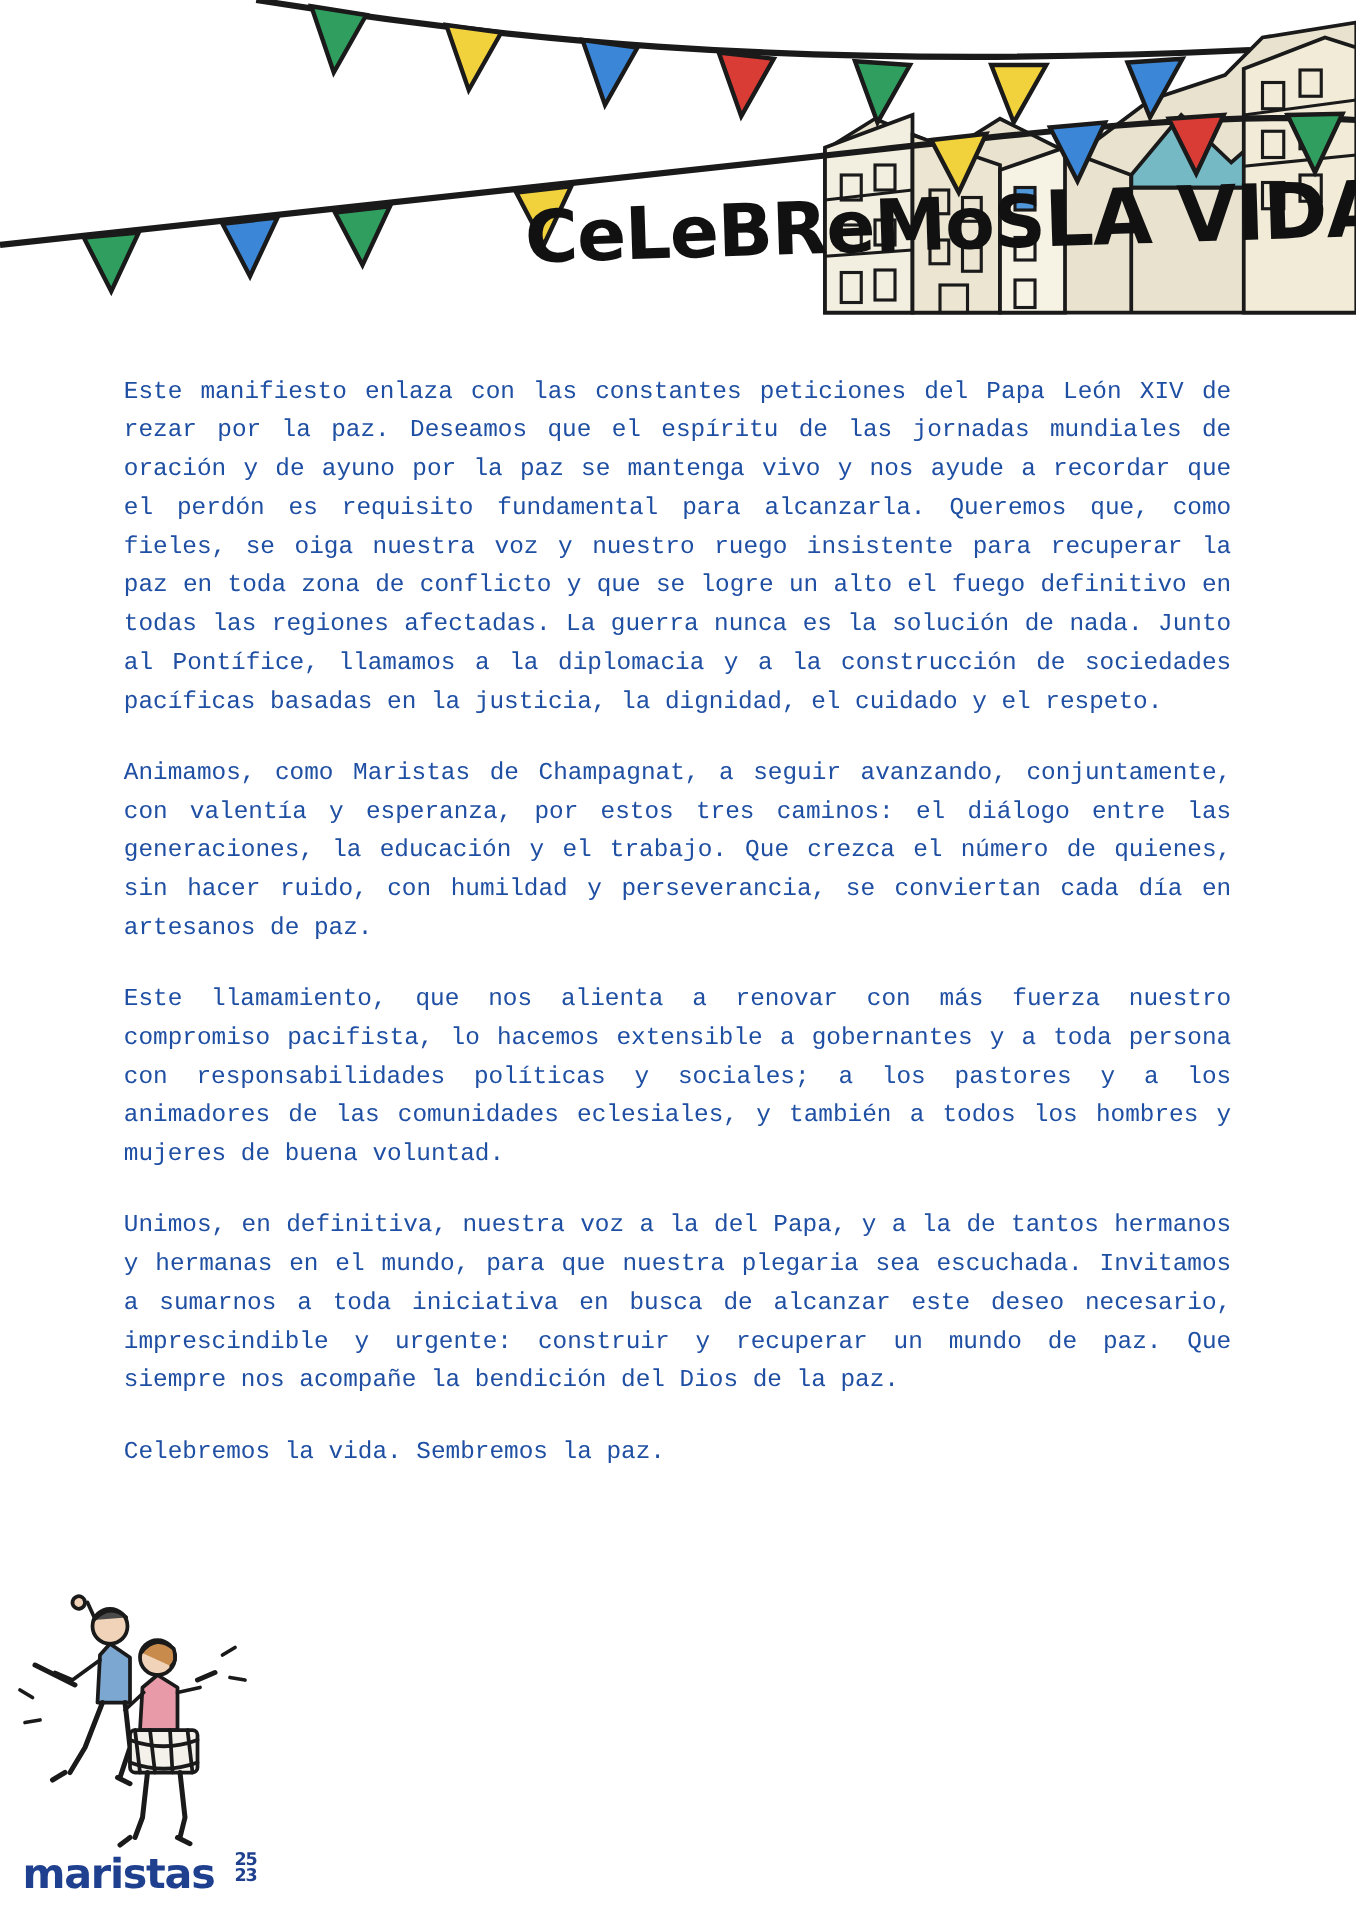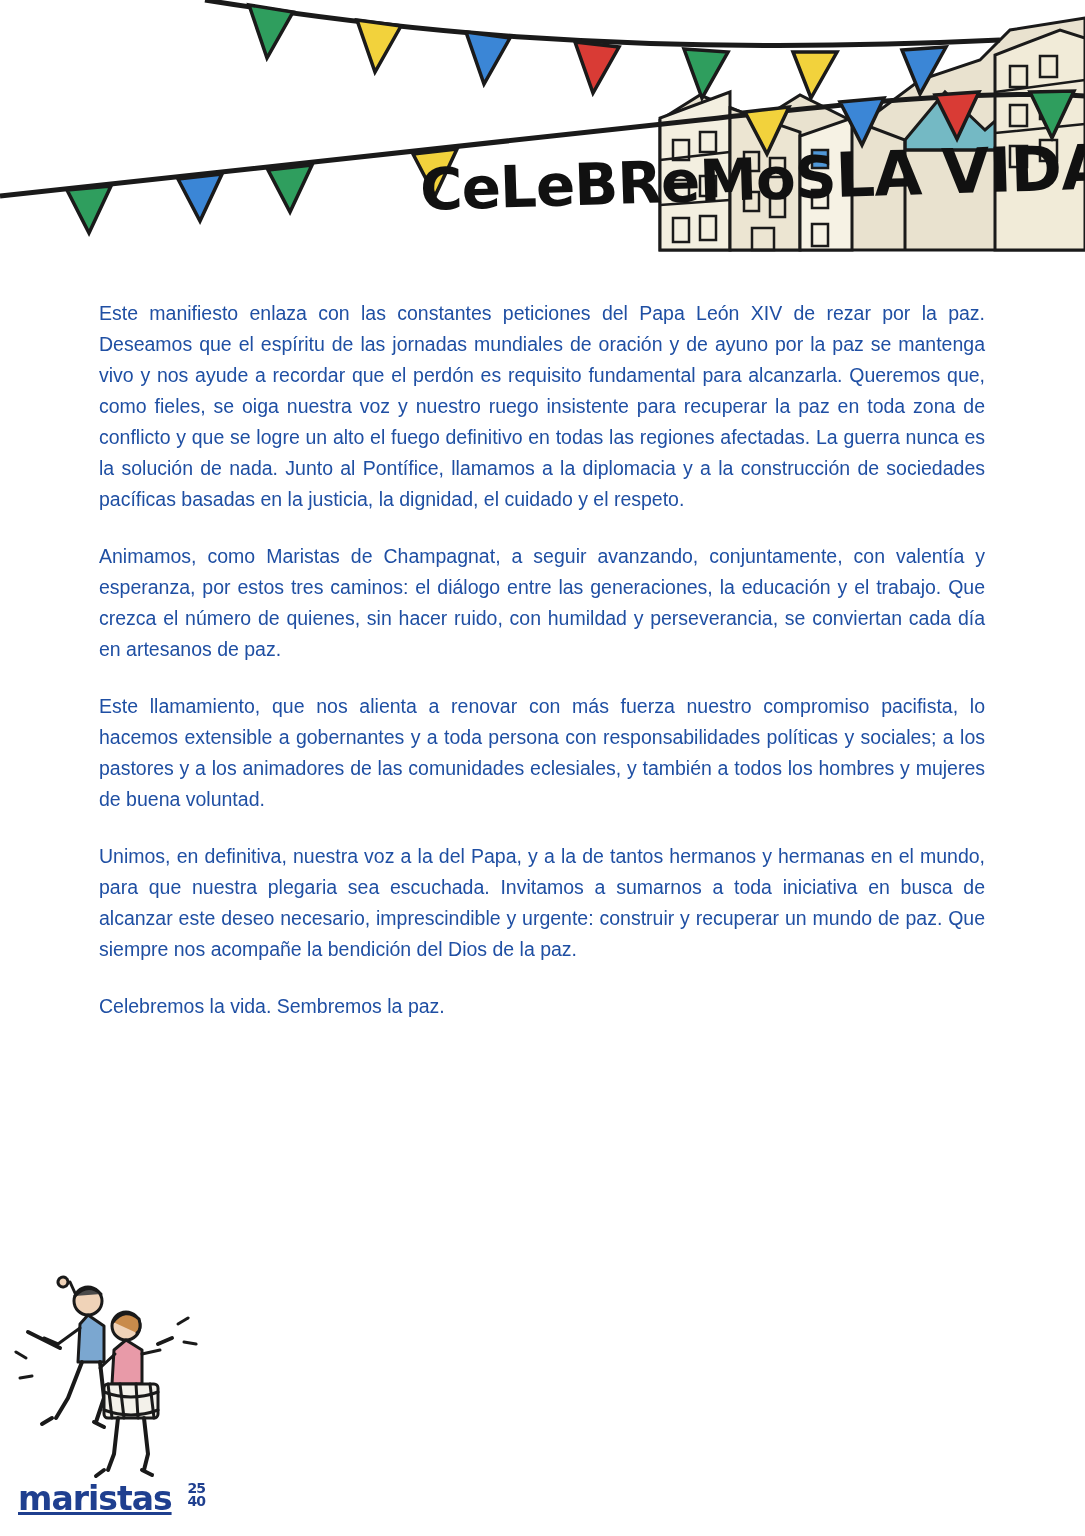--- a/index.html
+++ b/index.html
@@ -54,21 +54,21 @@
   
   .content {
     position: absolute;
     left: 99px;
     top: 298px;
     width: 886px;
   }
   .content p {
     margin: 0 0 26px 0;
     color: #1f4fa3;
-    font-family: Liberation Sans, sans-serif;
+    font-family: Liberation Mono, monospace;
     font-size: 19.5px;
     line-height: 31px;
     text-align: justify;
     font-weight: 500;
   }
   .content p.last-line {
     text-align: left;
     margin-bottom: 16px;
   }
 
@@ -83,21 +83,20 @@
   .footer svg { display: block; }
   .brand {
     position: absolute;
     left: 10px;
     bottom: 10px;
     font-family: "DejaVu Sans", sans-serif;
     font-weight: bold;
     font-size: 33px;
     color: #1f3f8f;
     letter-spacing: -1px;
-    text-decoration: underline;
   }
   .brand .yr {
     font-size: 14px;
     line-height: 13px;
     display: inline-block;
     vertical-align: top;
     margin-left: 16px;
     margin-top: 3px;
   }
   .brand .yr span { display: block; }
@@ -241,15 +240,15 @@
     </g>
 
     <g stroke="#1a1a1a" stroke-width="3" stroke-linecap="round">
       <path d="M18 100 l-10 -6"></path>
       <path d="M24 118 l-12 2"></path>
       <path d="M170 66 l10 -6"></path>
       <path d="M176 84 l12 2"></path>
     </g>
   </svg>
   <div class="brand">
-    <span>maristas</span><span class="yr"><span>25</span><span>40</span></span>
+    <span>maristas</span><span class="yr"><span>25</span><span>23</span></span>
   </div>
 </div>
 
 </body></html>

